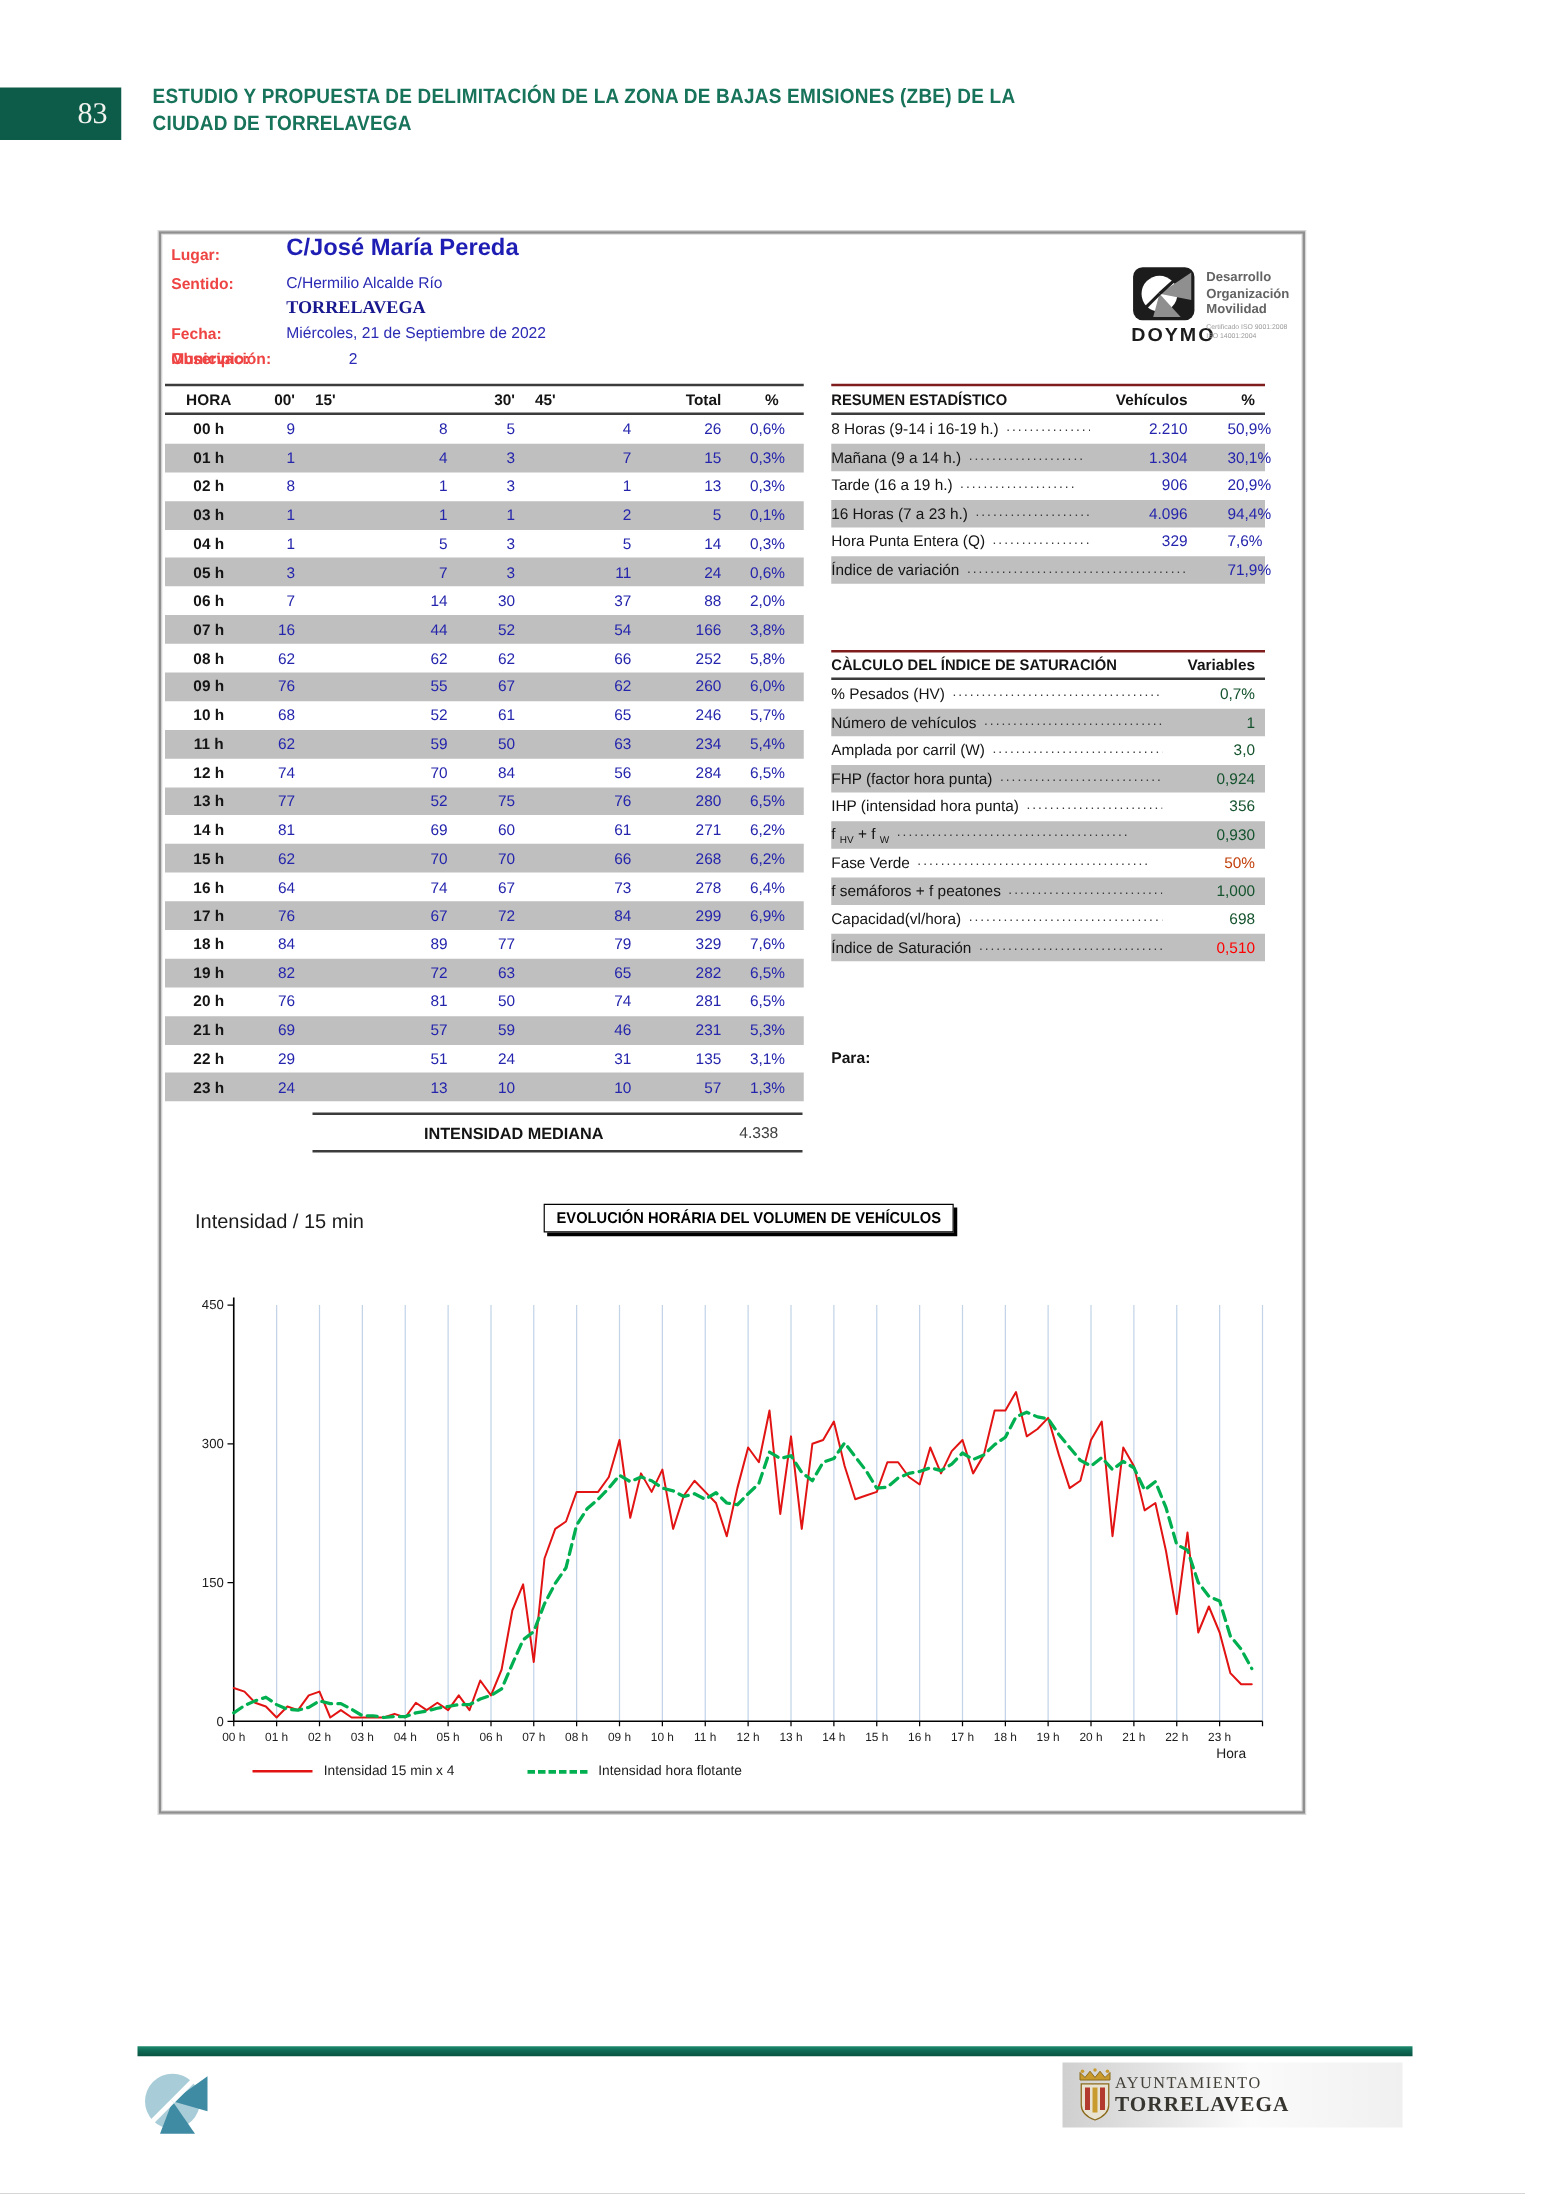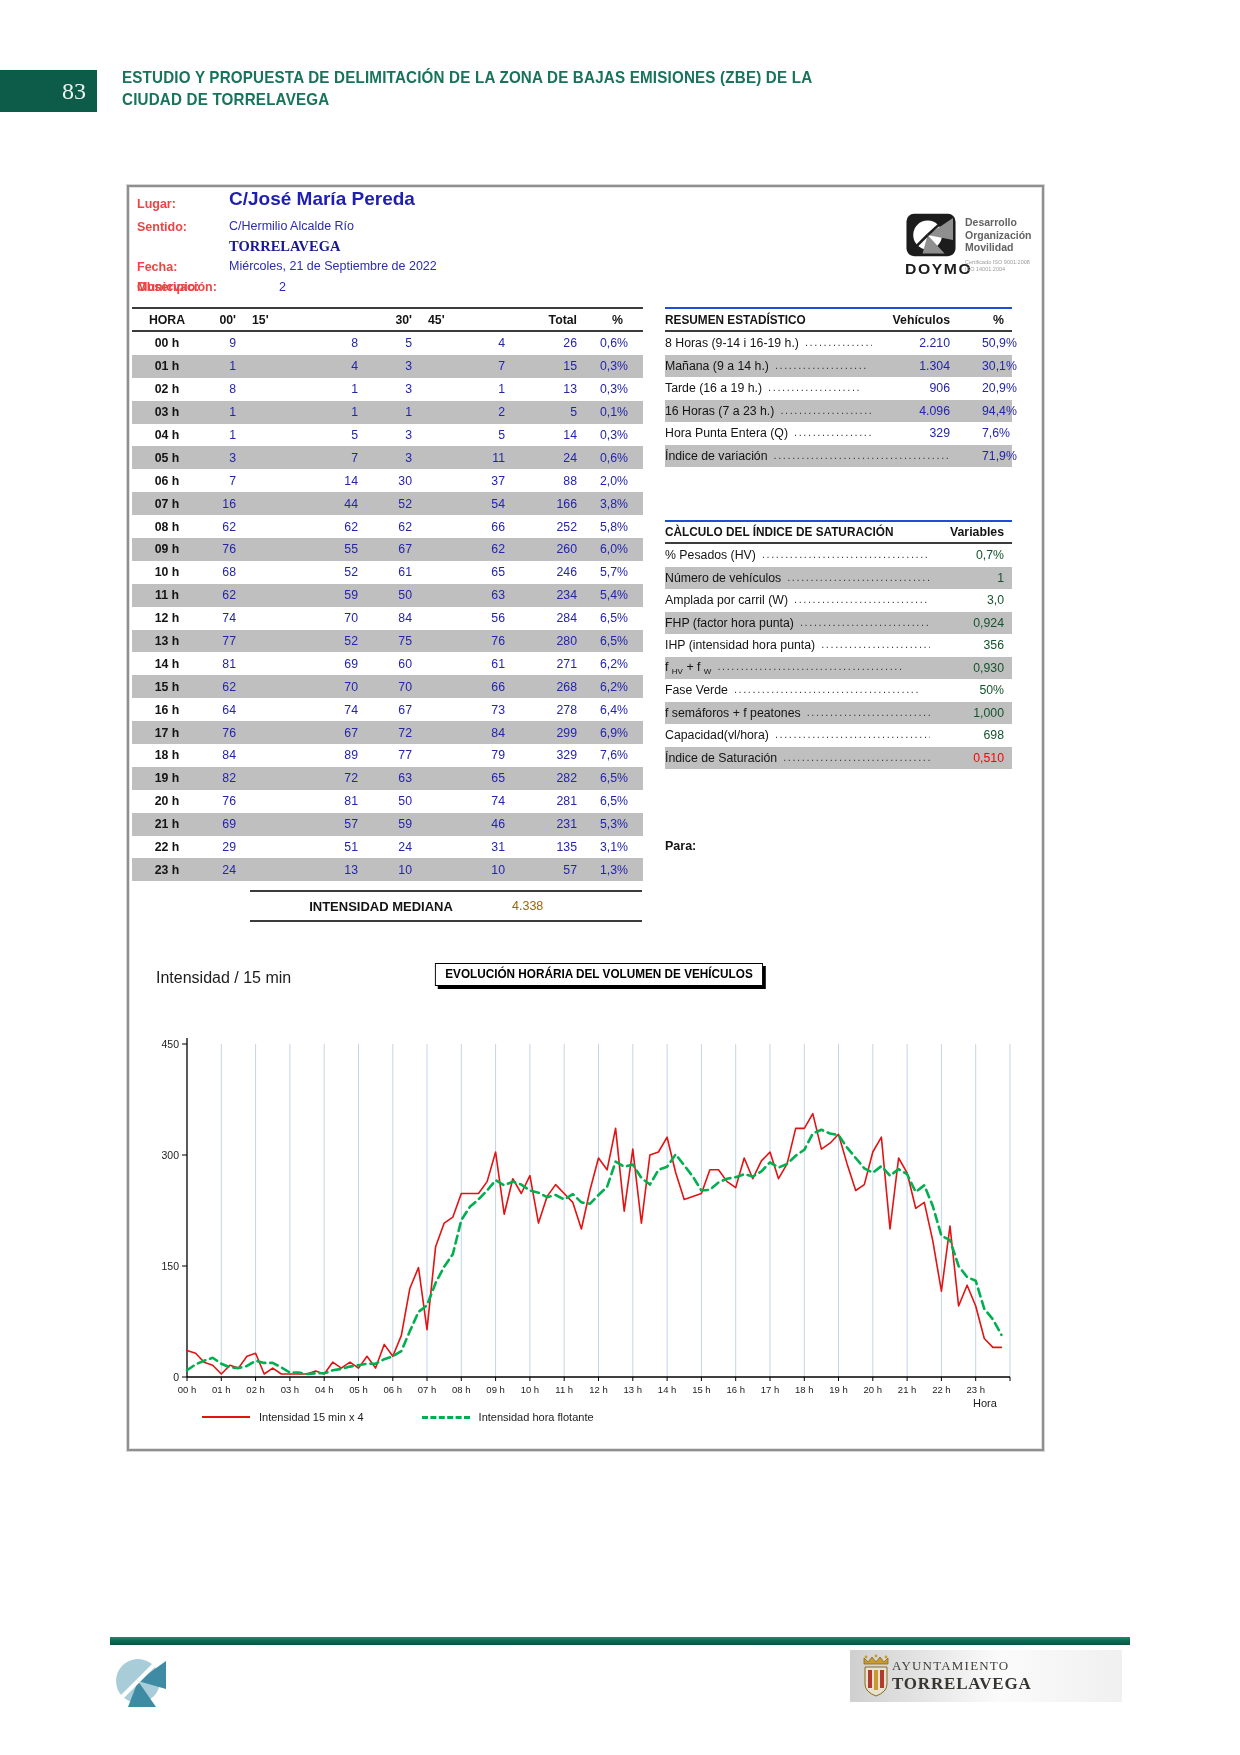--- a/index.html
+++ b/index.html
@@ -41,44 +41,44 @@
   .c-num{text-align:right;color:#2424ad;padding-right:2px;}
   .h-right{text-align:right;padding-right:2px;}
   .h-left{text-align:left;padding-left:14px;}
   .c-pct{text-align:right;color:#2424ad;padding-right:9px;}
   .h-pct{text-align:right;padding-right:14px;}
 
   
   .mediana{position:absolute;left:121px;top:703px;width:392px;height:32px;border-top:2px solid #3c3c3c;
            border-bottom:2px solid #3c3c3c;display:flex;align-items:center;}
   .mediana-label{flex:1;text-align:center;font-weight:bold;font-size:13px;color:#141414;}
-  .mediana-value{width:70px;margin-right:60px;text-align:left;color:#a16207;font-size:12.5px;}
+  .mediana-value{width:70px;text-align:center;color:#404040;font-size:12.5px;}
 
   
   .panel{position:absolute;left:536px;width:347px;font-size:12.3px;color:#141414;}
-  .panel-header{display:flex;align-items:center;font-weight:bold;border-top:2px solid #1d4ed8;border-bottom:2px solid #3c3c3c;}
+  .panel-header{display:flex;align-items:center;font-weight:bold;border-top:2px solid #7f1d1d;border-bottom:2px solid #3c3c3c;}
   .resumen{top:120px;}
   .resumen .panel-header{height:25px;}
   .ph-title{flex:1;transform:scaleX(.96);transform-origin:left;white-space:nowrap;}
   .ph-veh{width:78px;text-align:right;}
   .ph-pct{width:62px;text-align:right;padding-right:8px;}
   .rs-row{display:grid;grid-template-columns:1fr 78px 62px;height:22.5px;align-items:center;}
   .rs-row.shaded,.sat-row.shaded{background:#bfbfbf;}
   .lblzone{display:flex;overflow:hidden;white-space:nowrap;}
   .lbl{white-space:nowrap;}
   .lbl.right{margin-left:auto;}
   .dots{flex:1;min-width:38px;overflow:hidden;white-space:nowrap;color:#3a3a3a;font-size:11px;letter-spacing:1.6px;padding-left:6px;}
   .rs-veh{text-align:right;color:#2424ad;}
   .rs-pct{text-align:right;color:#2424ad;padding-right:8px;padding-left:32px;}
 
   .sat{top:333px;}
   .sat .panel-header{height:24px;}
   .sat-row{display:grid;grid-template-columns:1fr 82px;height:22.5px;align-items:center;}
   .sat-val{text-align:right;padding-right:8px;}
-  .sat-val.blue{color:#14532d;} .sat-val.green{color:#14532d;} .sat-val.red{color:#ff0000;}
+  .sat-val.blue{color:#14532d;} .sat-val.green{color:#c2410c;} .sat-val.red{color:#ff0000;}
   .lbl sub{font-size:8px;}
 
   .para{position:absolute;left:536px;top:652px;font-weight:bold;font-size:12.5px;color:#141414;}
 
   
   .chart-ylabel{position:absolute;left:27px;top:782px;font-size:16px;color:#1c1c1c;}
   .chart-title{position:absolute;left:470px;top:776px;transform:translateX(-50%) scaleX(.94);background:#fff;
                border:1.5px solid #000;box-shadow:3px 3px 0 #000;padding:3px 10px 4px;font-weight:bold;
                font-size:12.5px;white-space:nowrap;color:#000;}
   #chart-svg{position:absolute;left:25px;top:820px;}

